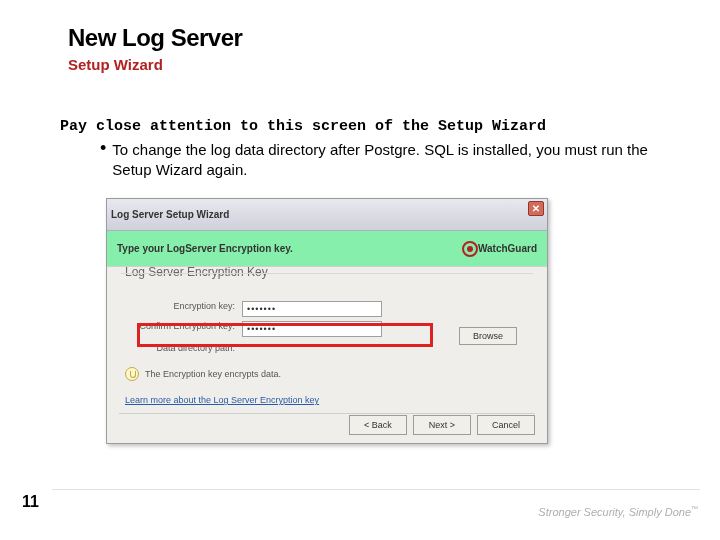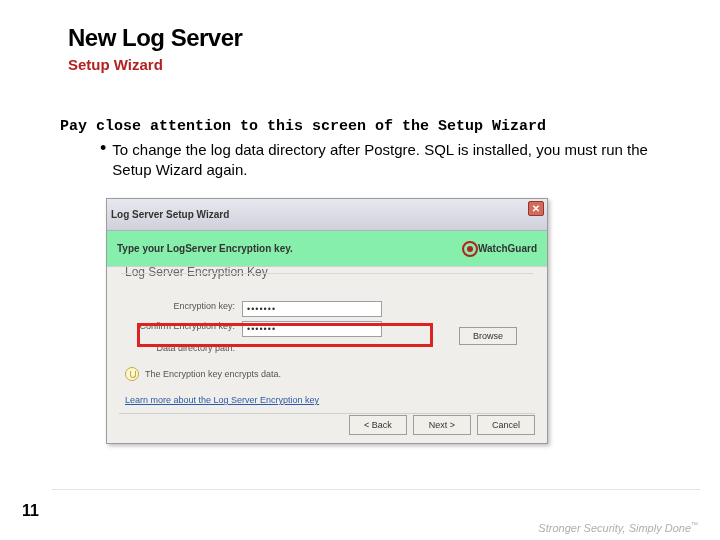--- a/index.html
+++ b/index.html
@@ -248,24 +248,24 @@
     background: #f0efe9;
     border: 1px solid #9c9c9c;
     font-size: 9px;
     text-align: center;
     line-height: 18px;
     color: #333;
   }
   
   .footer {
     position: absolute;
-    left: 0; right: 0; bottom: 6px;
+    left: 0; right: 0; bottom: 22px;
     height: 32px;
     display: flex;
-    align-items: flex-start;
+    align-items: center;
     padding: 0 22px;
   }
   .page-num {
     font-family: "Arial Black", Arial, sans-serif;
     font-weight: 900;
     font-size: 16px;
     color: #000;
   }
   .footer-right {
     position: absolute;

